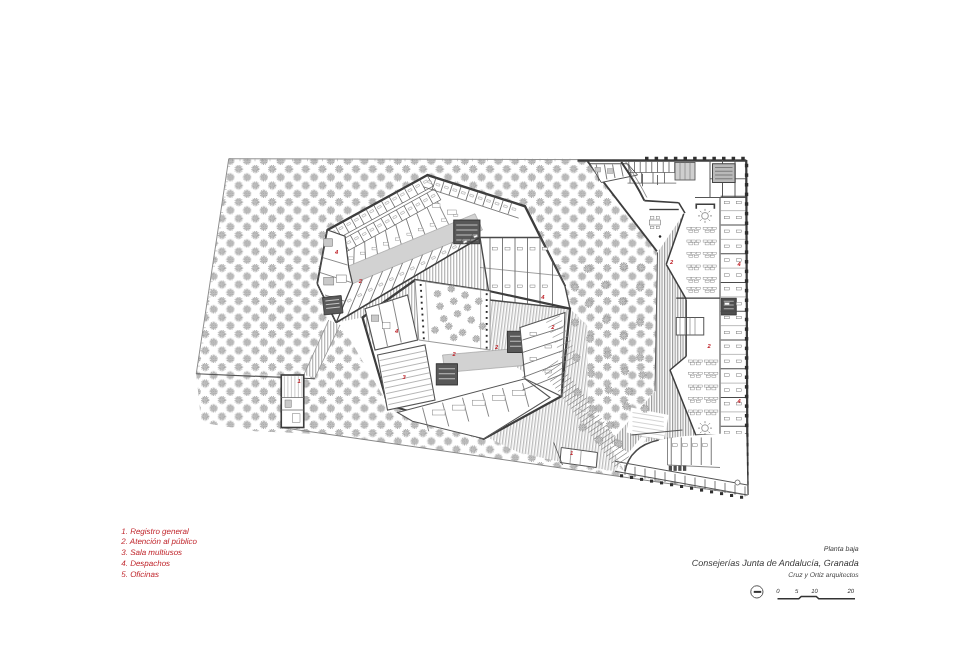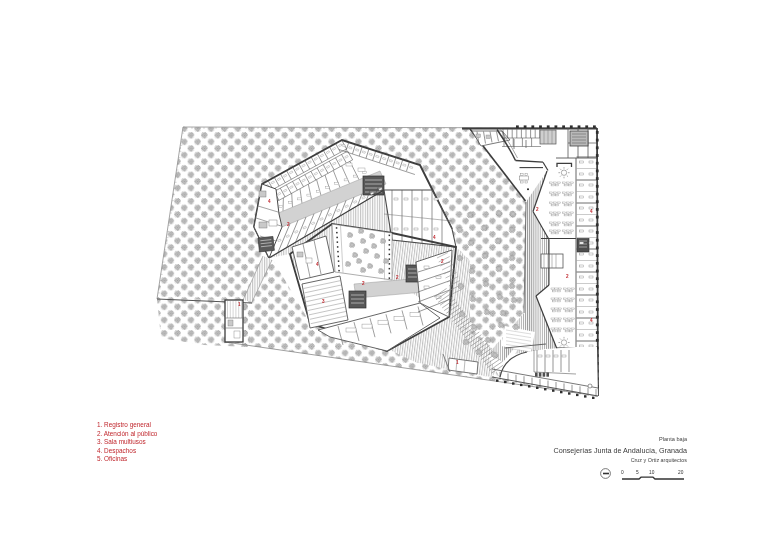--- a/index.html
+++ b/index.html
@@ -1,17 +1,17 @@
 <!DOCTYPE html>
 <html><head>
 <meta charset="utf-8">
 <style>
   html,body{margin:0;padding:0;background:#ffffff;}
   .page{width:780px;height:536px;position:relative;overflow:hidden;background:#fff;
-        font-family:"Liberation Sans", sans-serif;}
+        font-family:"Liberation Sans", sans-serif;font-style:italic;}
   svg{position:absolute;left:0;top:0;}
 </style>
 </head>
 <body>
 <div class="page">
 <svg width="780" height="536" viewBox="0 0 780 536">
 <defs>
   <g id="tree">
     <circle r="2.4" fill="#c8c8c8"></circle>
     <circle r="2.7" fill="none" stroke="#969696" stroke-width="1.3" stroke-dasharray="0.6 0.7"></circle>

